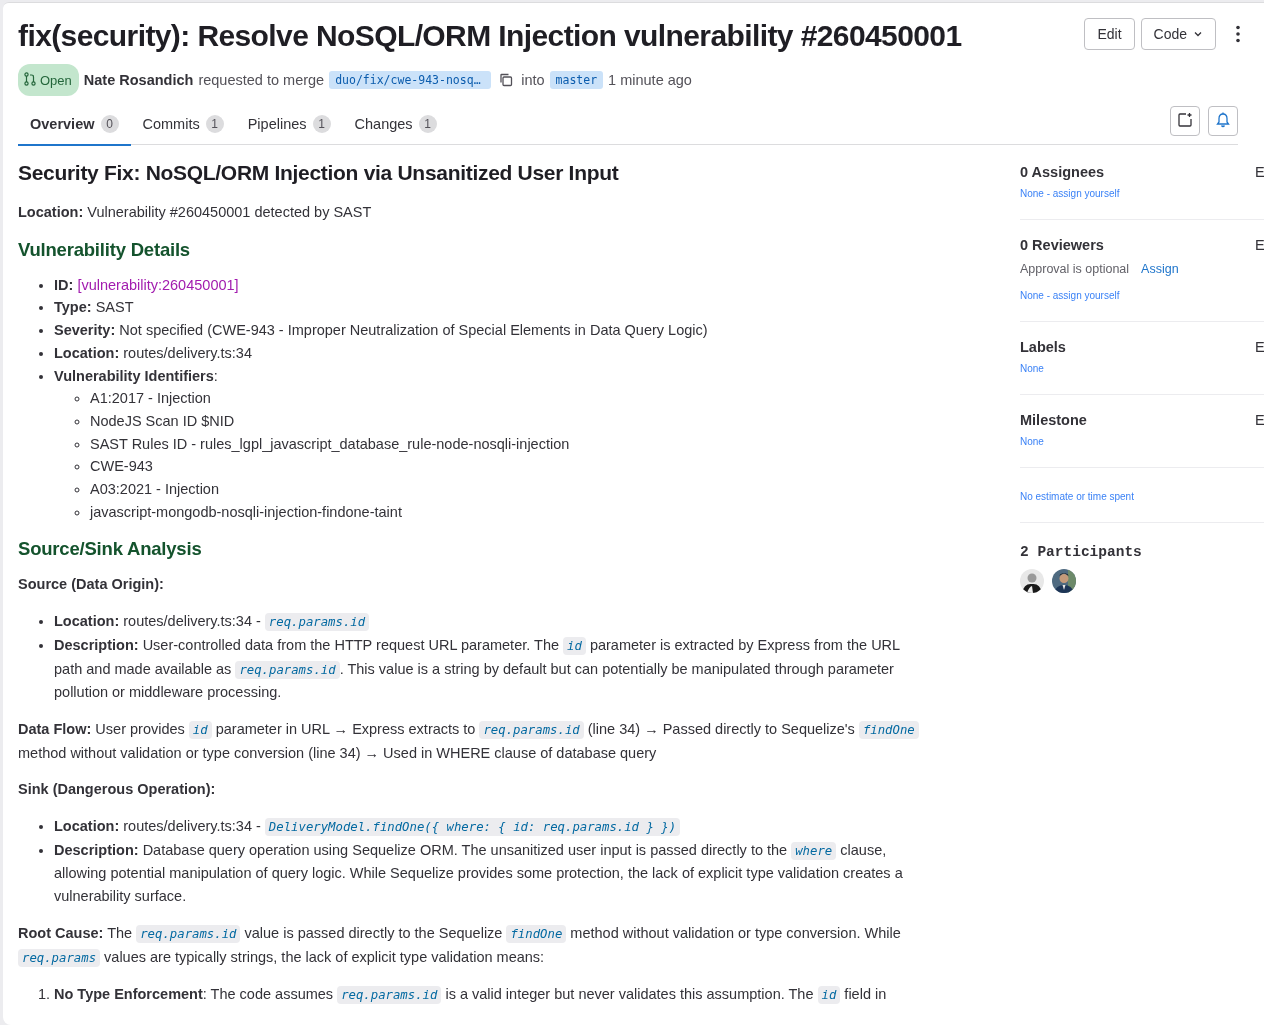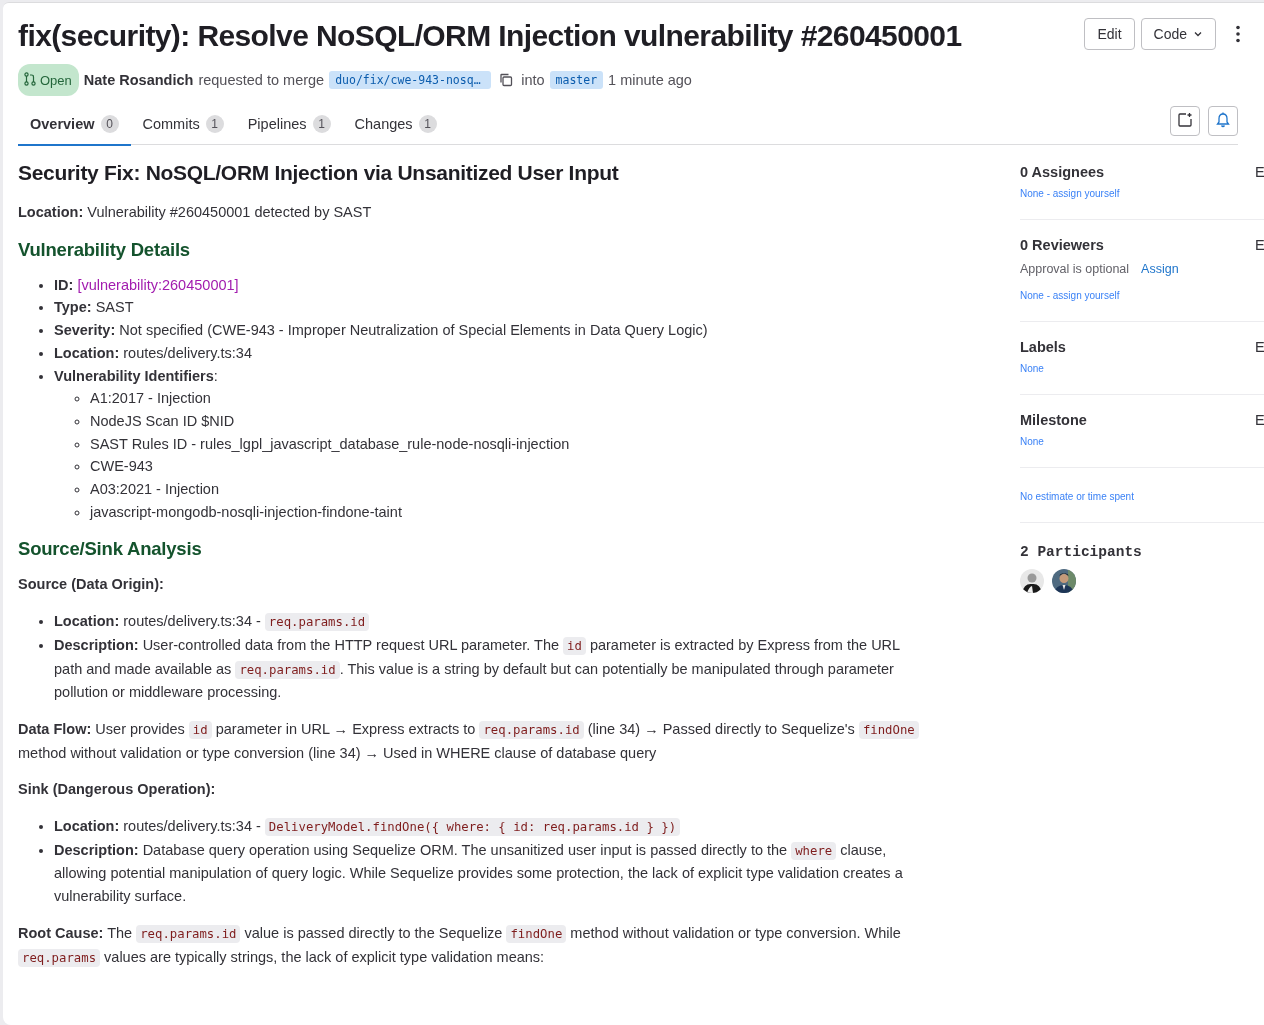--- a/index.html
+++ b/index.html
@@ -45,21 +45,21 @@
   .desc h2 { font-size: 18.5px; font-weight: 700; color: #14532d; margin-top: 14px; margin-bottom: 12px; line-height: 24px; letter-spacing: -0.2px; }
   .desc p { margin-bottom: 14px; }
   .desc b { font-weight: 700; color: #333238; }
   .desc ul { margin-left: 36px; margin-bottom: 14px; list-style: disc; }
   .desc ul ul { margin-left: 36px; margin-bottom: 0; list-style: circle; }
   .desc ol { margin-left: 36px; list-style: decimal; }
   .desc li { margin-bottom: 0; }
   .desc a { color: #a21caf; text-decoration: none; }
   code {
     font-family: "DejaVu Sans Mono", "Liberation Mono", monospace; font-size: 12.3px; background: #ececef;
-    border-radius: 4px; padding: 2px 4px; color: #7f1d1d;
+    border-radius: 4px; padding: 2px 4px; color: #0369a1; font-style: italic;
   }
   .h4 { font-weight: 700; margin-bottom: 14px; }
 
   .sidebar { position: absolute; left: 1017px; top: 150px; width: 270px; }
   .sb-block { border-bottom: 1px solid #ececef; padding: 8px 0 14px 0; }
   .sb-head { display: flex; justify-content: space-between; align-items: center; height: 22px; }
   .sb-title { font-weight: 700; font-size: 14.5px; color: #333238; }
   .sb-edit { font-size: 14.5px; color: #333238; cursor: pointer; margin-right: 10px; }
   .sb-value { color: #3b82f6; font-size: 10px; margin-top: 0px; line-height: 22px; }
   .sb-sub { display: flex; gap: 12px; font-size: 12.5px; color: #626168; margin-top: 3px; line-height: 20px; }
@@ -195,20 +195,23 @@
     <p><b>Data Flow:</b> <span>User provides</span> <code>id</code> <span>parameter in URL → Express extracts to</span> <code>req.params.id</code> <span>(line 34) → Passed directly to Sequelize's</span> <code>findOne</code> <span>method without validation or type conversion (line 34) → Used in WHERE clause of database query</span></p>
 
     <p class="h4">Sink (Dangerous Operation):</p>
     <ul>
       <li><b>Location:</b> <span>routes/delivery.ts:34 -</span> <code>DeliveryModel.findOne({ where: { id: req.params.id } })</code></li>
       <li><b>Description:</b> <span>Database query operation using Sequelize ORM. The unsanitized user input is passed directly to the</span> <code>where</code> <span>clause, allowing potential manipulation of query logic. While Sequelize provides some protection, the lack of explicit type validation creates a vulnerability surface.</span></li>
     </ul>
 
     <p><b>Root Cause:</b> <span>The</span> <code>req.params.id</code> <span>value is passed directly to the Sequelize</span> <code>findOne</code> <span>method without validation or type conversion. While</span> <code>req.params</code> <span>values are typically strings, the lack of explicit type validation means:</span></p>
 
+    <ol>
+      <li><b>No Type Enforcement</b><span>: The code assumes</span> <code>req.params.id</code> <span>is a valid integer but never validates this assumption. The</span> <code>id</code> <span>field in</span></li>
+    </ol>
   </div>
 
   <aside class="sidebar">
     <div class="sb-block">
       <div class="sb-head">
         <span class="sb-title">0 Assignees</span>
         <span class="sb-edit">Edit</span>
       </div>
       <div class="sb-value">None - assign yourself</div>
     </div>

